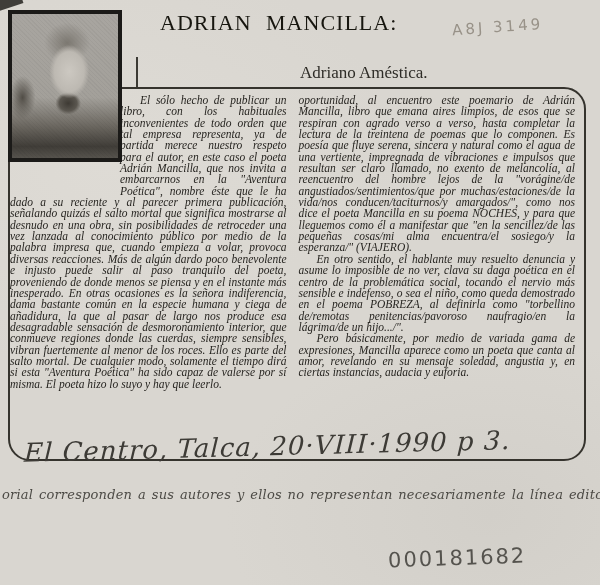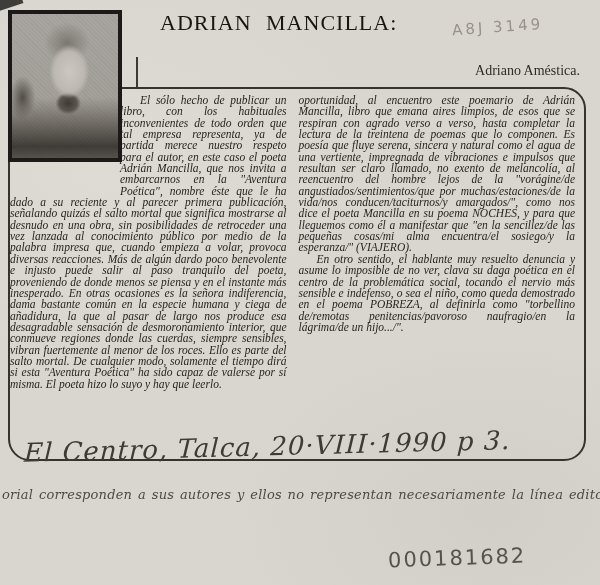--- a/index.html
+++ b/index.html
@@ -37,21 +37,21 @@
     font-weight:normal;font-size:22px;line-height:26px;
     letter-spacing:1px;word-spacing:8px;color:#17160f;
   }
   .pencil-code{
     position:absolute;left:452px;top:18px;z-index:4;
     font-family:"DejaVu Sans", sans-serif;font-size:15px;letter-spacing:3px;
     color:#989288;transform:rotate(-4deg);
   }
   .byline{
     position:absolute;left:300px;top:63px;width:280px;
-    text-align:right;font-size:14px;color:#2e2c27;
+    text-align:left;font-size:17px;color:#2e2c27;
   }
   .tab-line{
     position:absolute;left:136px;top:57px;width:2px;height:32px;background:#3c3a34;
   }
   
   .body-box{
     position:absolute;left:8px;top:87px;width:578px;height:374px;
     border:2px solid #35332d;border-radius:22px;box-sizing:border-box;
     display:flex;gap:12px;padding:6px 9px 0 0;z-index:1;font-style:italic;
   }
@@ -101,20 +101,21 @@
   <div class="tab-line"></div>
 
   <div class="body-box">
     <div class="col">
       <div class="photo-spacer"></div>
       <p class="p-first">El sólo hecho de publicar un libro, con los habituales inconvenientes de todo orden que tal empresa representa, ya de partida merece nuestro respeto para el autor, en este caso el poeta Adrián Mancilla, que nos invita a embarcarnos en la "Aventura Poética", nombre éste que le ha dado a su reciente y al parecer primera publicación, señalando quizás el salto mortal que significa mostrarse al desnudo en una obra, sin posibilidades de retroceder una vez lanzada al conocimiento público por medio de la palabra impresa que, cuando empieza a volar, provoca diversas reacciones. Más de algún dardo poco benevolente e injusto puede salir al paso tranquilo del poeta, proveniendo de donde menos se piensa y en el instante más inesperado. En otras ocasiones es la señora indiferencia, dama bastante común en la especie humana y ciega de añadidura, la que al pasar de largo nos produce esa desagradable sensación de desmoronamiento interior, que conmueve regiones donde las cuerdas, siempre sensibles, vibran fuertemente al menor de los roces. Ello es parte del salto mortal. De cualquier modo, solamente el tiempo dirá si esta "Aventura Poética" ha sido capaz de valerse por sí misma. El poeta hizo lo suyo y hay que leerlo.</p>
     </div>
     <div class="col">
       <p>oportunidad, al encuentro este poemario de Adrián Mancilla, libro que emana aires limpios, de esos que se respiran con agrado verso a verso, hasta completar la lectura de la treintena de poemas que lo componen. Es poesía que fluye serena, sincera y natural como el agua de una vertiente, impregnada de vibraciones e impulsos que resultan ser claro llamado, no exento de melancolía, al reencuentro del hombre lejos de la "vorágine/de angustiados/sentimientos/que por muchas/estaciones/de la vida/nos conducen/taciturnos/y amargados/", como nos dice el poeta Mancilla en su poema NOCHES, y para que lleguemos como él a manifestar que "en la sencillez/de las pequeñas cosas/mi alma encuentra/el sosiego/y la esperanza/" (VIAJERO).</p>
       <p class="indent">En otro sentido, el hablante muy resuelto denuncia y asume lo imposible de no ver, clava su daga poética en el centro de la problemática social, tocando el nervio más sensible e indefenso, o sea el niño, como queda demostrado en el poema POBREZA, al definirla como "torbellino de/remotas penitencias/pavoroso naufragio/en la lágrima/de un hijo.../".</p>
+      <p class="indent">Pero básicamente, por medio de variada gama de expresiones, Mancilla aparece como un poeta que canta al amor, revelando en su mensaje soledad, angustia y, en ciertas instancias, audacia y euforia.</p>
     </div>
   </div>
 
   <div class="hand-note">El Centro, Talca, 20·VIII·1990 p 3.</div>
 
   <div class="footer-line">orial corresponden a sus autores y ellos no representan necesariamente la línea editorial del diario.</div>
 
   <div class="stamp-number">000181682</div>
 
 </div>

